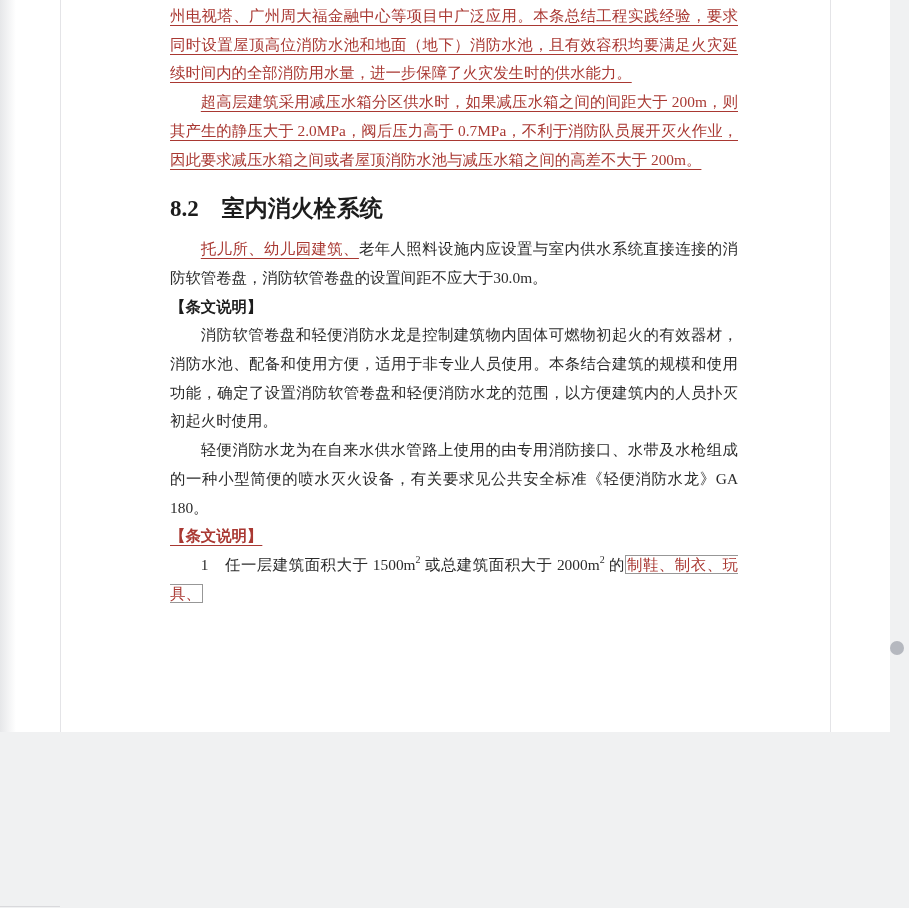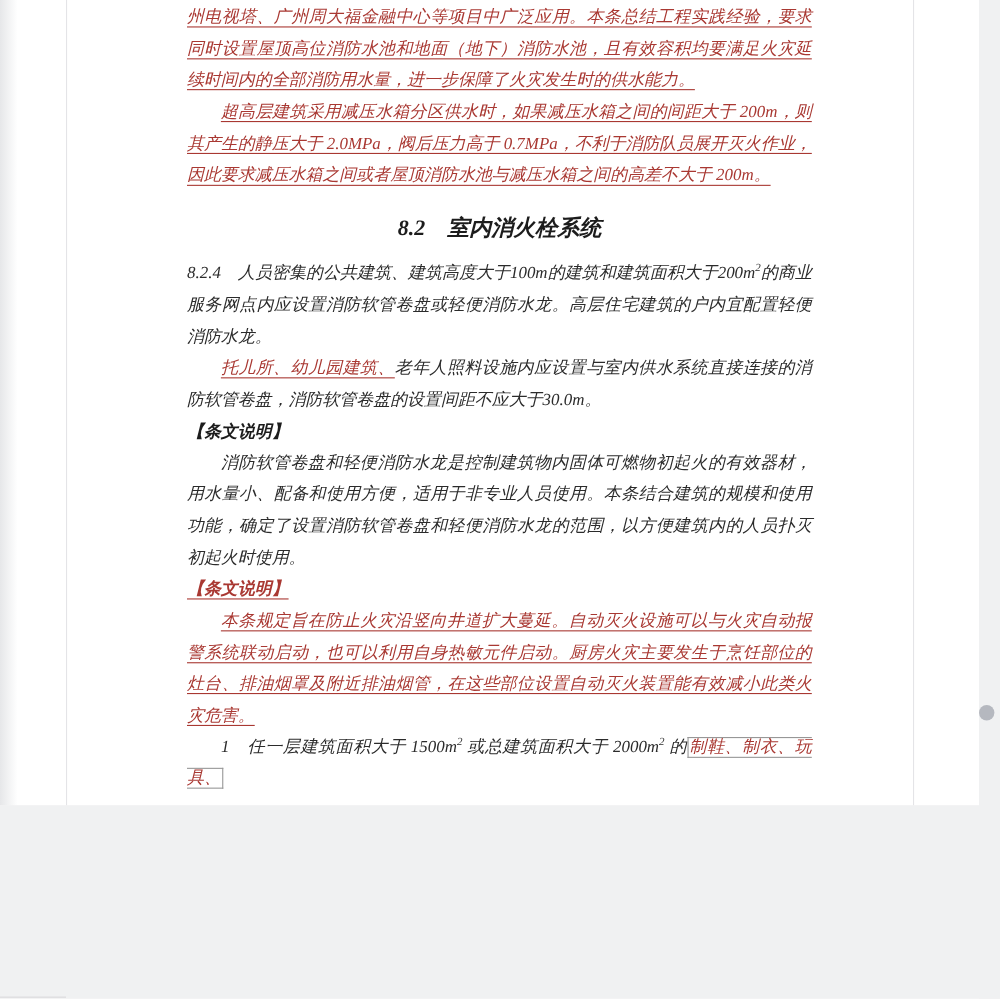--- a/index.html
+++ b/index.html
@@ -2,21 +2,21 @@
 <html><head>
 <meta charset="utf-8">
 <style>
   html,body{margin:0;padding:0;}
   body{
     width:909px;height:908px;overflow:hidden;position:relative;
     background:#f0f1f2;
     font-family:"Liberation Serif","DejaVu Serif",serif;
   }
   .paper{
-    position:absolute;left:0;top:0;width:890px;height:732px;background:#ffffff;font-style:italic;
+    position:absolute;left:0;top:0;width:890px;height:732px;background:#ffffff;
   }
   .left-shade{
     position:absolute;left:0;top:0;bottom:0;width:16px;
     background:linear-gradient(to right,#e6e7e9,rgba(255,255,255,0));
   }
   .vline{position:absolute;top:0;bottom:0;width:1px;background:#e4e4e7;}
   .vline.l{left:60px;}
   .vline.r{left:830px;}
   .hline-bl{position:absolute;left:0;top:906px;width:60px;height:1px;background:#d9d9dc;}
   .scroll-strip{position:absolute;top:0;right:0;width:19px;height:908px;background:#f0f1f2;}
@@ -25,21 +25,21 @@
     background:#b5b8bf;
   }
   .content{
     position:absolute;left:170px;top:2px;width:568px;
     font-size:15.4px;line-height:28.7px;color:#2b2b2b;
     text-align:justify;
   }
   .blk-p{margin:0;}
   .blk-ind{text-indent:2em;}
   .blk-h{
-    text-align:center;font-weight:bold;font-size:20px;color:#1c1c1c;
+    text-align:left;font-weight:bold;font-size:23px;color:#1c1c1c;
     margin:20px 0 12px 0;line-height:29px;text-indent:0;
   }
   .blk-h.tight{margin:8px 0 4px 0;}
   .seg-k{color:#2b2b2b;}
   .seg-kb{color:#1c1c1c;font-weight:bold;}
   .seg-ru{color:var(--red);text-decoration:underline;text-decoration-thickness:1px;text-underline-offset:4px;}
   .seg-rub{color:var(--red);font-weight:bold;text-decoration:underline;text-decoration-thickness:1px;text-underline-offset:4px;}
   .seg-rb{color:var(--red);border:1px solid #979797;padding:0 1px;}
   sup{font-size:10px;line-height:0;position:relative;top:-1px;vertical-align:super;}
 </style>
@@ -48,23 +48,22 @@
 
 <div class="paper">
   <div class="left-shade"></div>
   <div class="vline l"></div>
   <div class="vline r"></div>
   <div class="hline-bl"></div>
   <div class="content" id="doc-content">
       <div class="blk-p"><span class="seg-ru">州电视塔、广州周大福金融中心等项目中广泛应用。本条总结工程实践经验，要求同时设置屋顶高位消防水池和地面（地下）消防水池，且有效容积均要满足火灾延续时间内的全部消防用水量，进一步保障了火灾发生时的供水能力。</span></div>
       <div class="blk-p blk-ind"><span class="seg-ru">超高层建筑采用减压水箱分区供水时，如果减压水箱之间的间距大于 200m，则其产生的静压大于 2.0MPa，阀后压力高于 0.7MPa，不利于消防队员展开灭火作业，因此要求减压水箱之间或者屋顶消防水池与减压水箱之间的高差不大于 200m。</span></div>
       <div class="blk-h"><span class="seg-kb">8.2　室内消火栓系统</span></div>
-      <div class="blk-p"><span class="seg-k">8.2.4　人员密集的公共建筑、建筑高度大于100m的建筑和建筑面积大于200m</span><span class="seg-k"><sup>2</sup></span><span class="seg-k">的商业服务网点内应设置消防软管卷盘或轻便消防水龙。高层住宅建筑的户内宜配置轻便消防水龙。</span></div>
       <div class="blk-p blk-ind"><span class="seg-ru">托儿所、幼儿园建筑、</span><span class="seg-k">老年人照料设施内应设置与室内供水系统直接连接的消防软管卷盘，消防软管卷盘的设置间距不应大于30.0m。</span></div>
       <div class="blk-p"><span class="seg-kb">【条文说明】</span></div>
-      <div class="blk-p blk-ind"><span class="seg-k">消防软管卷盘和轻便消防水龙是控制建筑物内固体可燃物初起火的有效器材，用水量小、配备和使用方便，适用于非专业人员使用。本条结合建筑的规模和使用功能，确定了设置消防软管卷盘和轻便消防水龙的范围，以方便建筑内的人员扑灭初起火时使用。</span></div>
+      <div class="blk-p blk-ind"><span class="seg-k">消防软管卷盘和轻便消防水龙是控制建筑物内固体可燃物初起火的有效器材，消防水池、配备和使用方便，适用于非专业人员使用。本条结合建筑的规模和使用功能，确定了设置消防软管卷盘和轻便消防水龙的范围，以方便建筑内的人员扑灭初起火时使用。</span></div>
+      <div class="blk-p blk-ind"><span class="seg-k">轻便消防水龙为在自来水供水管路上使用的由专用消防接口、水带及水枪组成的一种小型简便的喷水灭火设备，有关要求见公共安全标准《轻便消防水龙》GA 180。</span></div>
       <div class="blk-p"><span class="seg-rub">【条文说明】</span></div>
-      <div class="blk-p blk-ind"><span class="seg-ru">本条规定旨在防止火灾沿竖向井道扩大蔓延。自动灭火设施可以与火灾自动报警系统联动启动，也可以利用自身热敏元件启动。厨房火灾主要发生于烹饪部位的灶台、排油烟罩及附近排油烟管，在这些部位设置自动灭火装置能有效减小此类火灾危害。</span></div>
       <div class="blk-p blk-ind"><span class="seg-k">1　任一层建筑面积大于 1500m</span><span class="seg-k"><sup>2</sup></span><span class="seg-k"> 或总建筑面积大于 2000m</span><span class="seg-k"><sup>2</sup></span><span class="seg-k"> 的</span><span class="seg-rb">制鞋、制衣、玩具、</span></div>
     </div>
 </div>
 <div class="scroll-strip"></div>
 <div class="scroll-dot"></div>
 
 </body></html>

